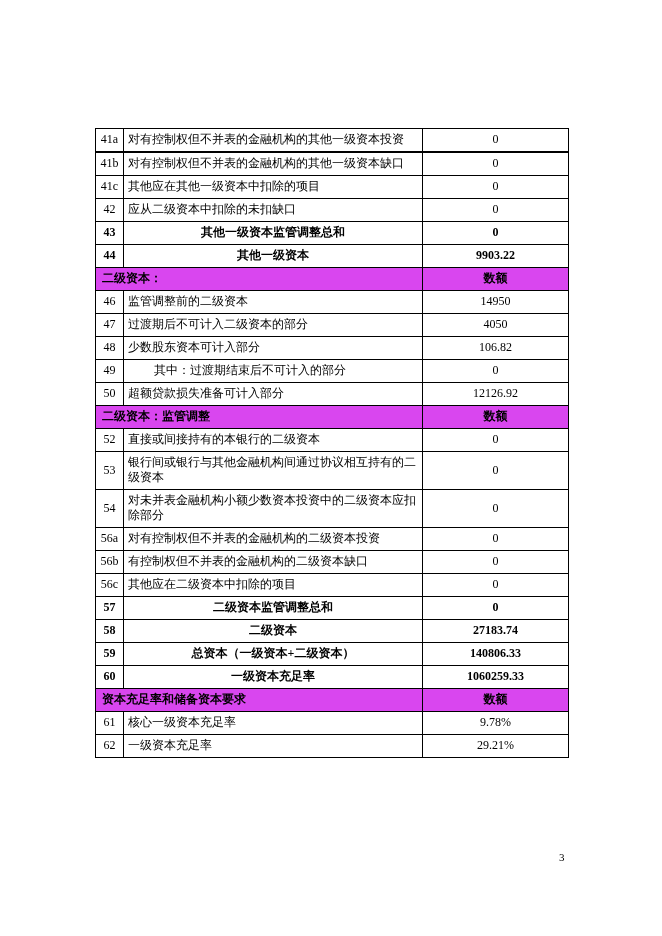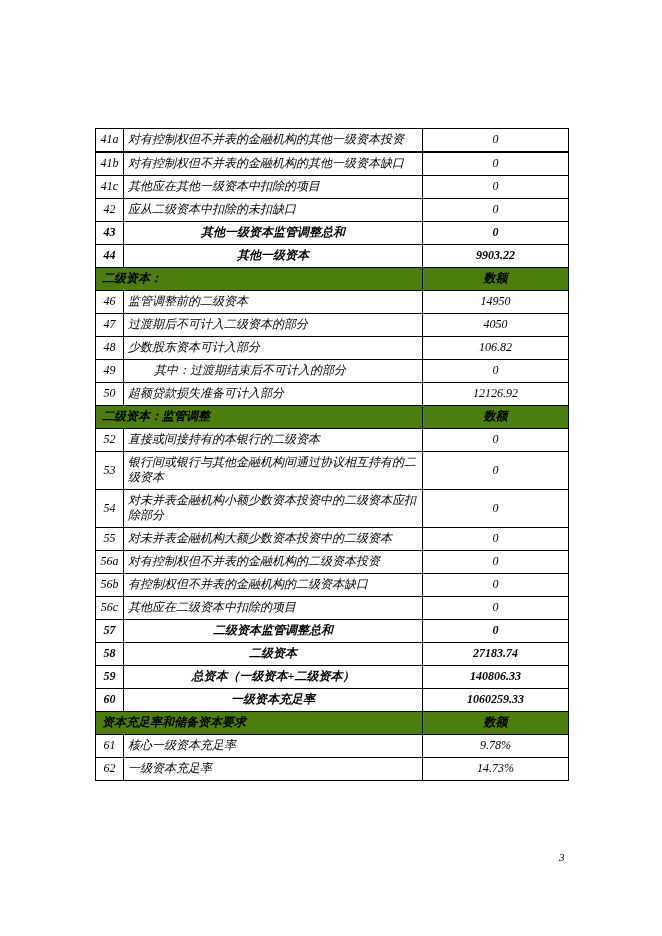--- a/index.html
+++ b/index.html
@@ -8,21 +8,20 @@
     background: #ffffff;
     font-family: "Liberation Serif", "DejaVu Serif", serif;
     color: #000000;
   }
   .page {
     position: relative;
     width: 603px;
     height: 936px;
     background: #ffffff;
     overflow: hidden;
-    font-style: italic;
   }
   table.capital-table {
     position: absolute;
     left: 95px;
     top: 128px;
     width: 473px;
     border-collapse: collapse;
     table-layout: fixed;
   }
   table.capital-table td {
@@ -43,21 +42,21 @@
     padding-left: 8px;
     padding-right: 6px;
   }
   td.label.indent {
     padding-left: 30px;
   }
   td.value {
     text-align: center;
   }
   tr.section td {
-    background: #4d7c0f;
+    background: #d946ef;
     font-weight: bold;
   }
   tr.section td.label {
     padding-left: 6px;
   }
   tr.bold td {
     font-weight: bold;
     text-align: center;
   }
   tr.thick td {
@@ -154,25 +153,20 @@
           <td class="num">53</td>
           <td class="label">银行间或银行与其他金融机构间通过协议相互持有的二级资本</td>
           <td class="value">0</td>
         </tr>
         <tr class="">
           <td class="num">54</td>
           <td class="label">对未并表金融机构小额少数资本投资中的二级资本应扣除部分</td>
           <td class="value">0</td>
         </tr>
         <tr class="">
-          <td class="num">55</td>
-          <td class="label">对未并表金融机构大额少数资本投资中的二级资本</td>
-          <td class="value">0</td>
-        </tr>
-        <tr class="">
           <td class="num">56a</td>
           <td class="label">对有控制权但不并表的金融机构的二级资本投资</td>
           <td class="value">0</td>
         </tr>
         <tr class="">
           <td class="num">56b</td>
           <td class="label">有控制权但不并表的金融机构的二级资本缺口</td>
           <td class="value">0</td>
         </tr>
         <tr class="">
@@ -205,18 +199,18 @@
           <td class="value">数额</td>
         </tr>
         <tr class="">
           <td class="num">61</td>
           <td class="label">核心一级资本充足率</td>
           <td class="value">9.78%</td>
         </tr>
         <tr class="">
           <td class="num">62</td>
           <td class="label">一级资本充足率</td>
-          <td class="value">14.73%</td>
+          <td class="value">29.21%</td>
         </tr>
       </tbody>
   </table>
   <div class="page-number">3</div>
 </div>
 
 </body></html>

